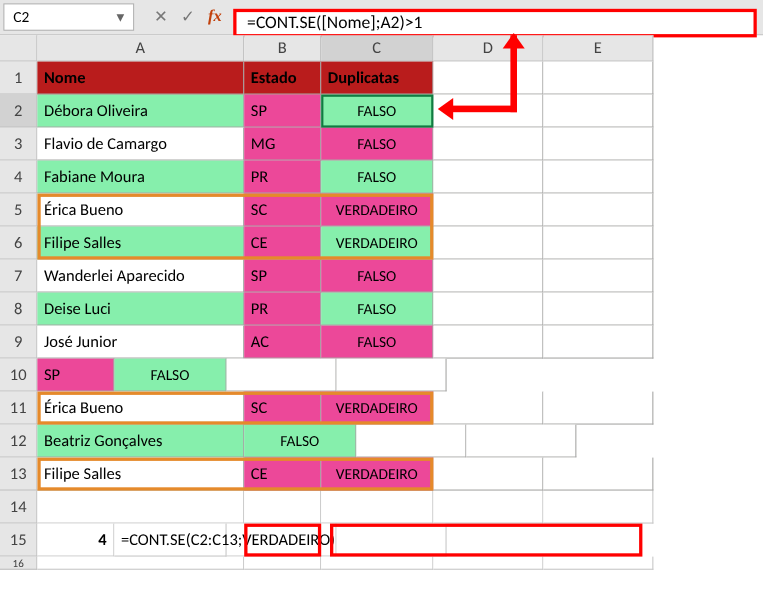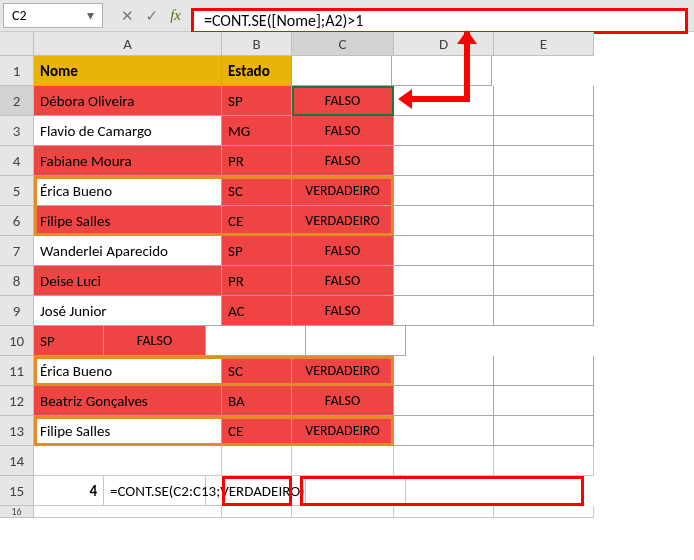--- a/index.html
+++ b/index.html
@@ -17,21 +17,21 @@
 
   
   .topbar {
     display: flex;
     align-items: stretch;
     height: 32px;
     background: #e6e6e6;
     border-bottom: 1px solid #c8c8c8;
   }
   .namebox {
-    width: 100px;
+    width: 119px;
     background: #fff;
     border: 1px solid #b0b0b0;
     margin: 3px 0 3px 3px;
     display: flex;
     align-items: center;
     padding: 0 8px;
     font-size: 14px;
     position: relative;
   }
   .namebox .dd {
@@ -45,21 +45,22 @@
     display: flex;
     align-items: center;
     gap: 12px;
     padding: 0 10px;
     color: #777;
     font-size: 15px;
   }
   .fx-btns .fx {
     font-style: italic;
     font-family: 'Times New Roman', serif;
-    color: #4d7c0f;
+    color: #c2410c;
+    font-weight: bold;
   }
   .formula-wrap {
     flex: 1;
     display: flex;
     align-items: center;
     padding: 13px 6px 3px 0;
   }
   .formula {
     flex: 1;
     border: 3px solid red;
@@ -112,23 +113,23 @@
   .rowhdr    { width: 34px; }
   .colA      { width: 188px; }
   .colB      { width: 70px; }
   .colC      { width: 102px; justify-content: center; }
   .colD      { width: 100px; }
   .colE      { width: 100px; }
 
   .h30 { height: 30px; }
 
   
-  .thead { font-weight: bold; background:#eab308; }
-  .bandA { background: #ef4444; }
-  .bandB { background: #ef4444; }
+  .thead { font-weight: bold; background:#b91c1c; }
+  .bandA { background: #86efac; }
+  .bandB { background: #ec4899; }
   .colC.thead, .colB.thead { justify-content:flex-start;text-align:center; }
   .tbl { position:relative; }
   .tbl .cell { border-right: 1px solid #a7a7a6; border-bottom:1px solid #a7a7a6; }
 
   
   .active-outline {
     position: absolute;
     border: 2px solid #107c41;
     pointer-events: none;
   }
@@ -194,20 +195,21 @@
     <div class="colhdr colB">B</div>
     <div class="colhdr colC sel">C</div>
     <div class="colhdr colD">D</div>
     <div class="colhdr colE">E</div>
   </div>
 
   <div class="row h30 tbl">
     <div class="rowhdr h30">1</div>
     <div class="cell colA thead bold h30">Nome</div>
     <div class="cell colB thead bold h30">Estado</div>
+    <div class="cell colC thead bold h30" style="justify-content:flex-start">Duplicatas</div>
     <div class="cell colD h30"></div>
     <div class="cell colE h30"></div>
   </div>
 
   <div class="row h30 tbl">
     <div class="rowhdr h30 sel">2</div>
     <div class="cell colA h30 bandA tcell">Débora Oliveira</div>
     <div class="cell colB h30 bandB">SP</div>
     <div class="cell colC h30 bandA data">FALSO</div>
     <div class="cell colD h30"></div>
@@ -290,21 +292,20 @@
     <div class="cell colA h30 tcell">Érica Bueno</div>
     <div class="cell colB h30 bandB">SC</div>
     <div class="cell colC h30 bandB data">VERDADEIRO</div>
     <div class="cell colD h30"></div>
     <div class="cell colE h30"></div>
   </div>
 
   <div class="row h30 tbl">
     <div class="rowhdr h30">12</div>
     <div class="cell colA h30 bandA tcell">Beatriz Gonçalves</div>
-    <div class="cell colB h30 bandB">BA</div>
     <div class="cell colC h30 bandA data">FALSO</div>
     <div class="cell colD h30"></div>
     <div class="cell colE h30"></div>
   </div>
 
   <div class="row h30 tbl">
     <div class="rowhdr h30">13</div>
     <div class="cell colA h30 tcell">Filipe Salles</div>
     <div class="cell colB h30 bandB">CE</div>
     <div class="cell colC h30 bandB data">VERDADEIRO</div>

